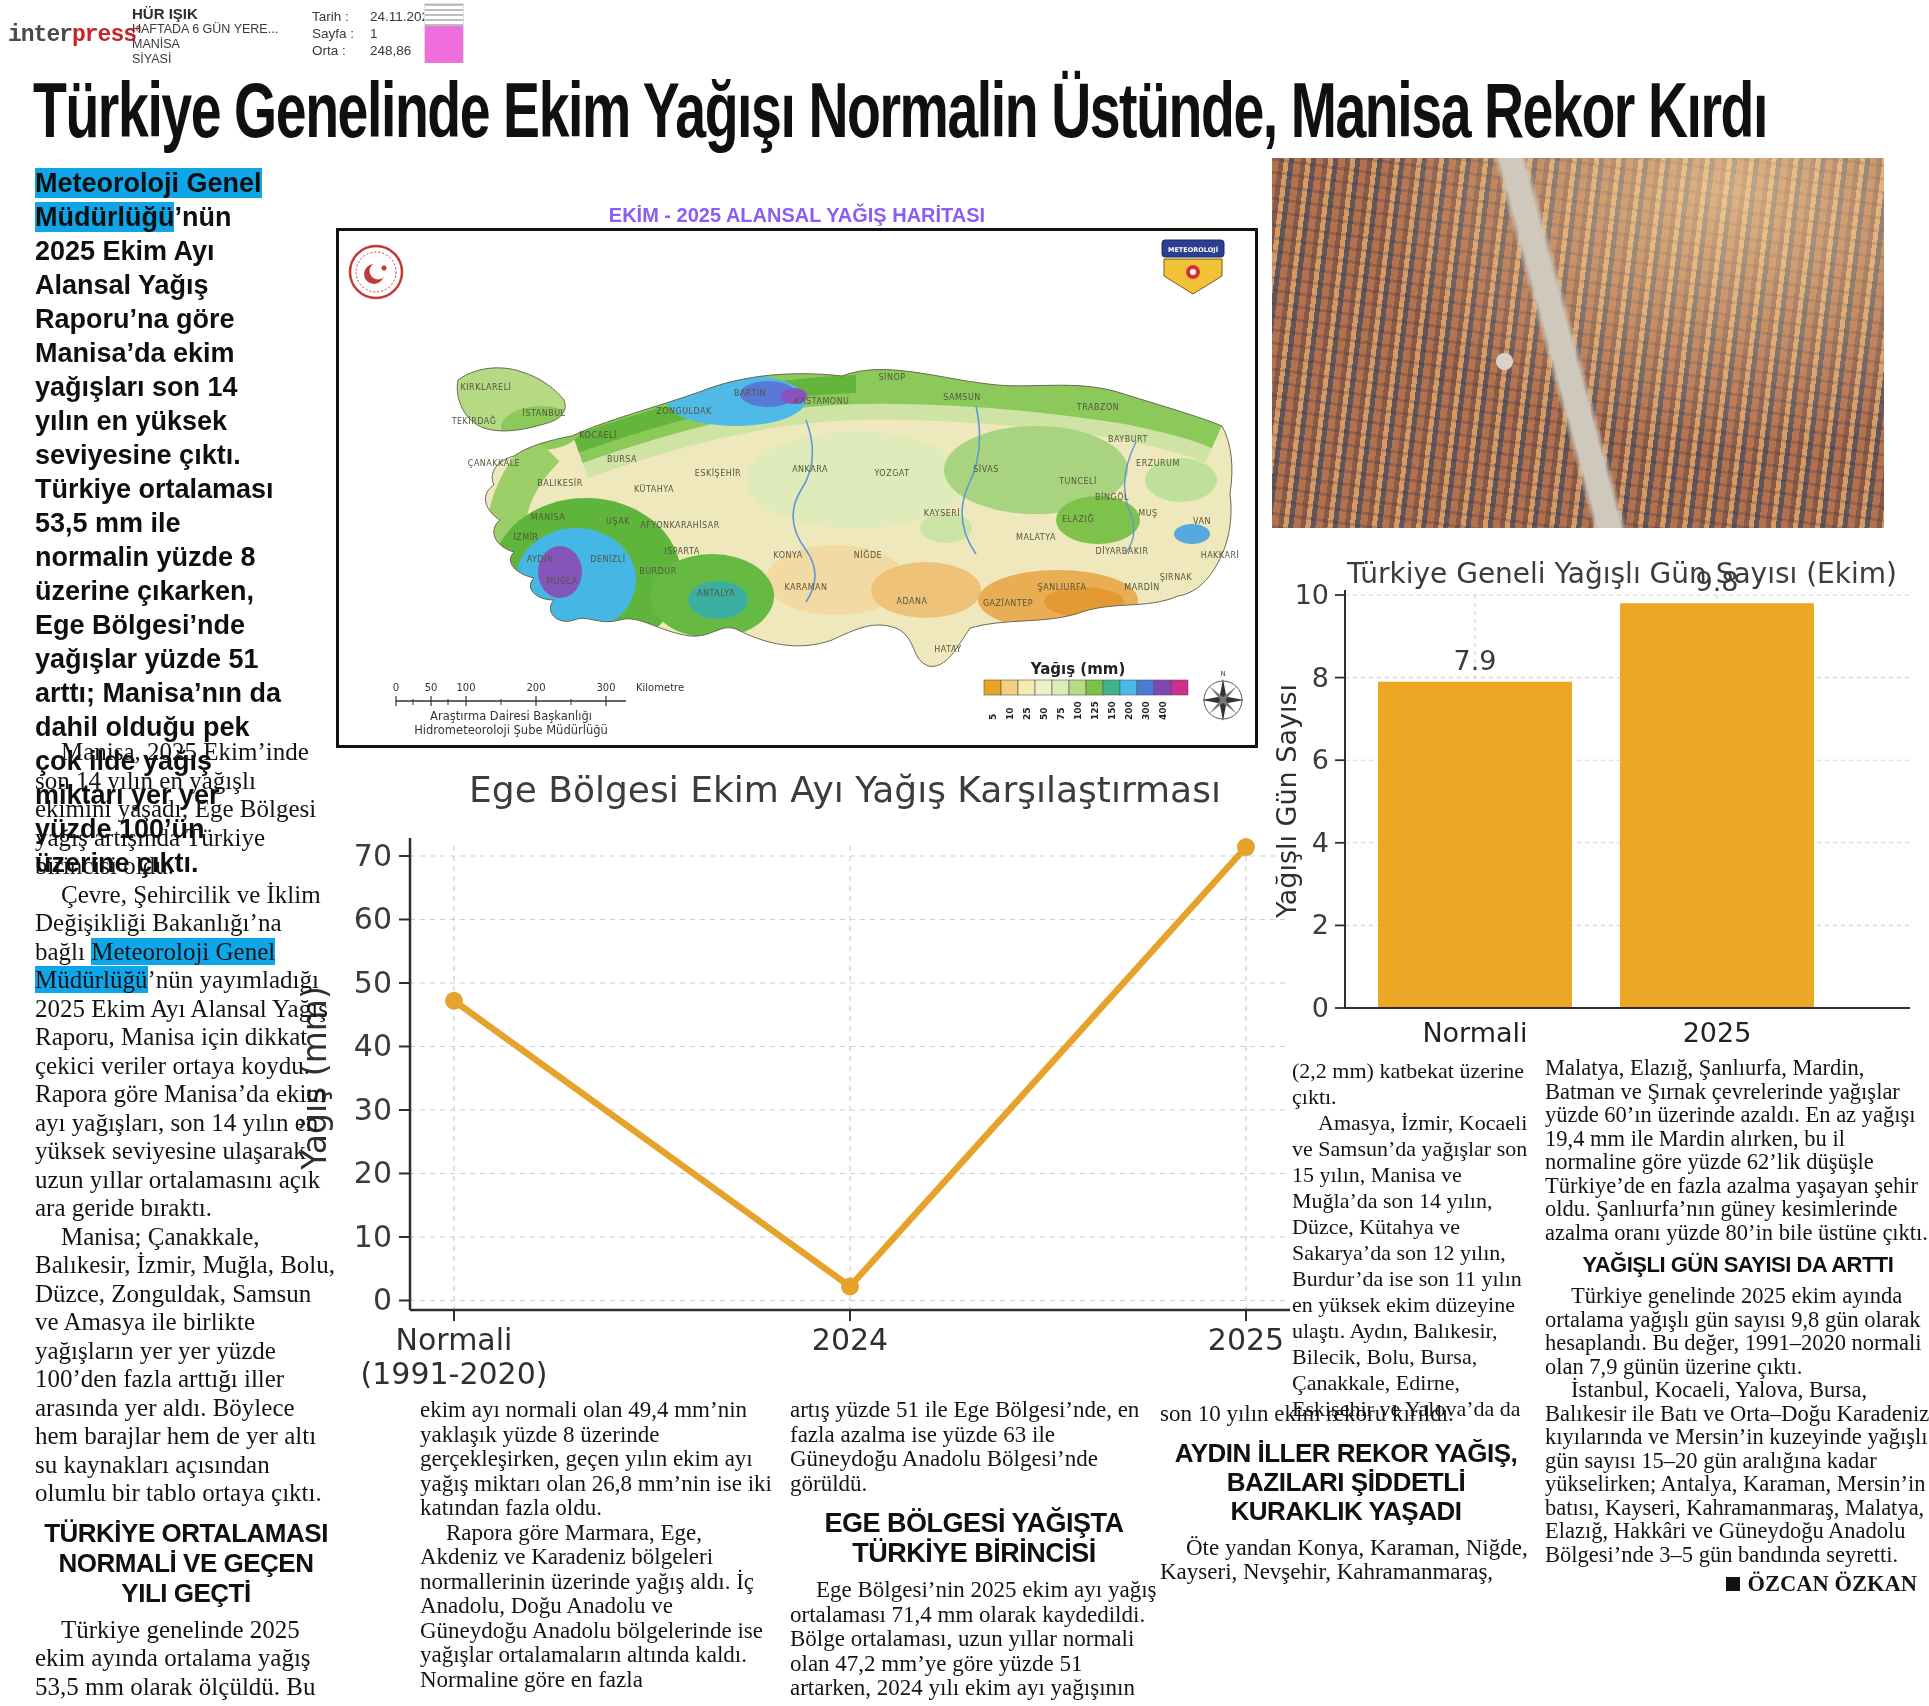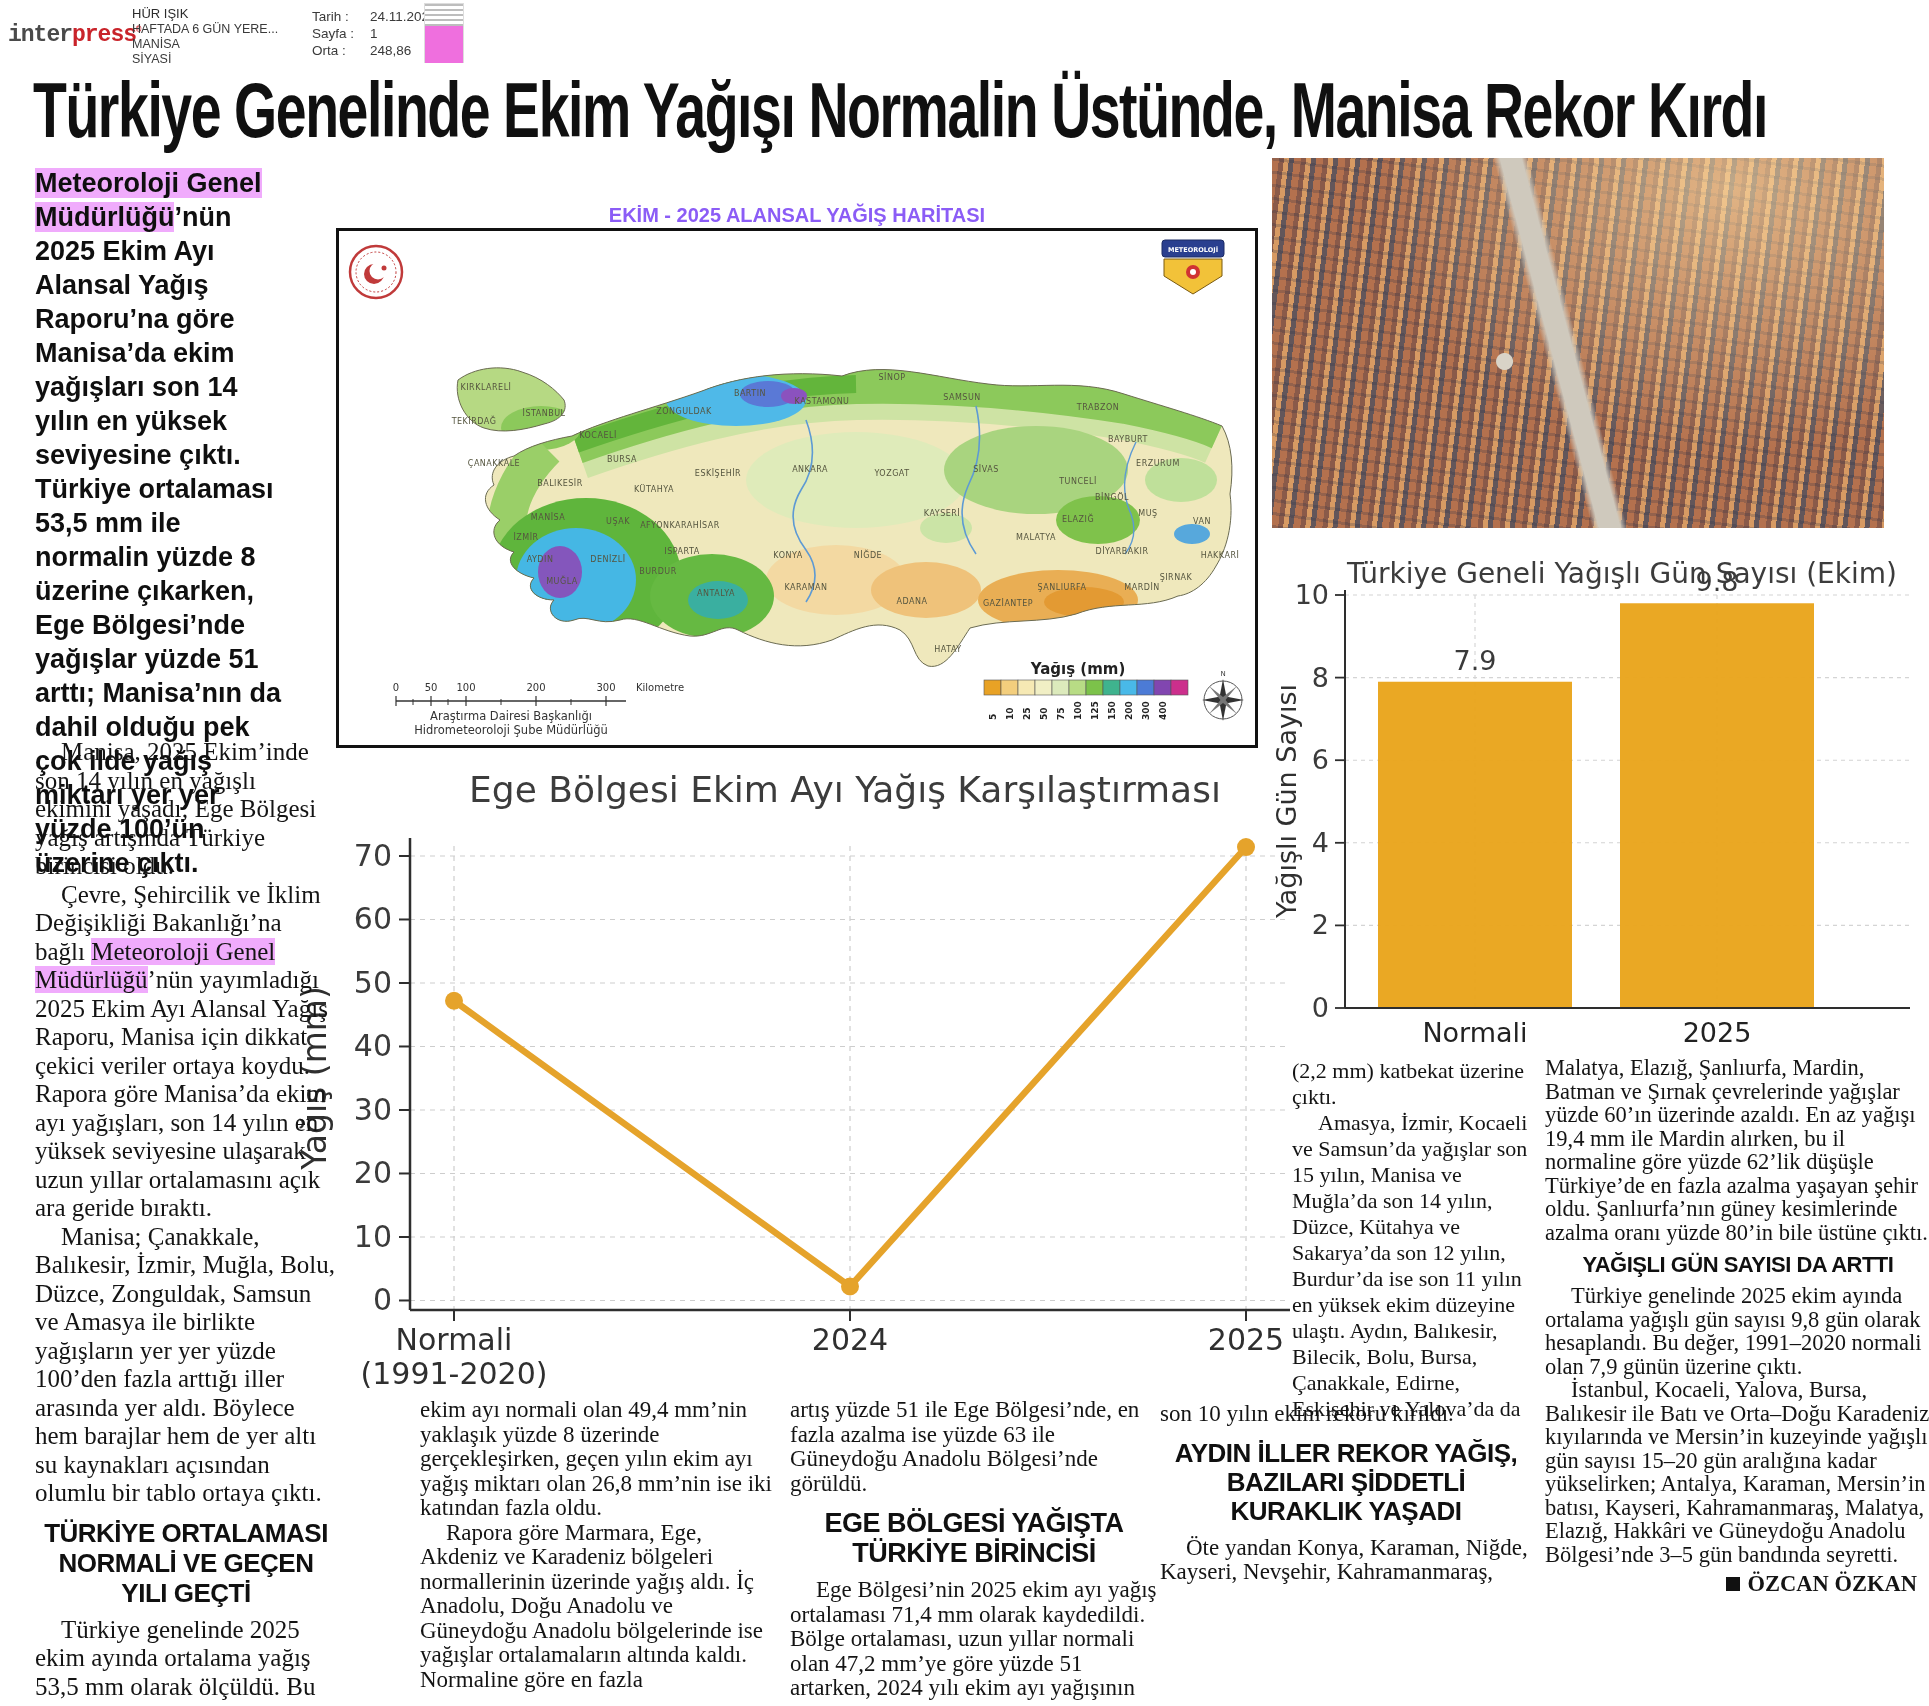--- a/index.html
+++ b/index.html
@@ -8,38 +8,38 @@
         font-family:"Liberation Serif",serif;color:#1a1a1a}
 
   
   .clip-header{position:absolute;left:0;top:0;width:1929px;height:70px;background:#fff}
   .ip-logo{position:absolute;left:8px;top:22px;font-family:Liberation Mono, monospace;
            font-weight:bold;font-size:23px;letter-spacing:-1px}
   .ip-logo .p1{color:#4a4a4a}
   .ip-logo .p2{color:#c9232a}
   .ip-logo sup{font-size:9px;color:#c9232a}
   .pub{position:absolute;left:132px;top:6px;font-family:"Liberation Sans",sans-serif;color:#2c2c2c}
-  .pub .name{font-weight:normal;font-size:13px;line-height:16px}
+  .pub .name{font-weight:bold;font-size:15px;line-height:16px}
   .pub .ln{font-size:12.5px;line-height:15px;color:#3a3a3a}
   .fields{position:absolute;left:312px;top:8px;font-family:"Liberation Sans",sans-serif;
           font-size:13.5px;color:#3a3a3a;line-height:17px}
   .fields .row span.lb{display:inline-block;width:58px}
   .thumb{position:absolute;left:424px;top:3px;width:40px;height:60px;background:#fff;border:1px solid #ddd}
   .thumb .tg{height:22px;background:repeating-linear-gradient(#bdbdbd 0 2px,#fff 2px 5px)}
   .thumb .tm{height:37px;background:#ef6fde}
 
   
   .headline{position:absolute;left:33px;top:72px;width:1890px;white-space:nowrap;
             font-family:"Liberation Sans",sans-serif;font-weight:bold;font-size:77px;
             letter-spacing:-2px;color:#101010;transform:scaleX(.72);transform-origin:left top;line-height:1}
 
   
   .lead{position:absolute;left:35px;top:166px;width:260px;
         font-family:"Liberation Sans",sans-serif;font-weight:bold;font-size:27px;line-height:34px;color:#0f0f0f}
-  .hl{background:#f0abfc}
+  .hl{background:#0ea5e9}
 
   
   .col{position:absolute;font-size:25px;line-height:28.5px;color:#141414;text-align:left}
   .col p{text-indent:26px}
   .col p.ni{text-indent:0}
   .col h3{font-family:"Liberation Sans",sans-serif;font-weight:bold;text-align:center;
           letter-spacing:-.5px;color:#101010;margin:10px 0 8px;text-indent:0}
   .c1{left:35px;top:738px;width:302px}
   .c1 h3{font-size:26px;line-height:30px}
   .c2{left:420px;top:1398px;width:352px;font-size:23px;line-height:24.5px}

